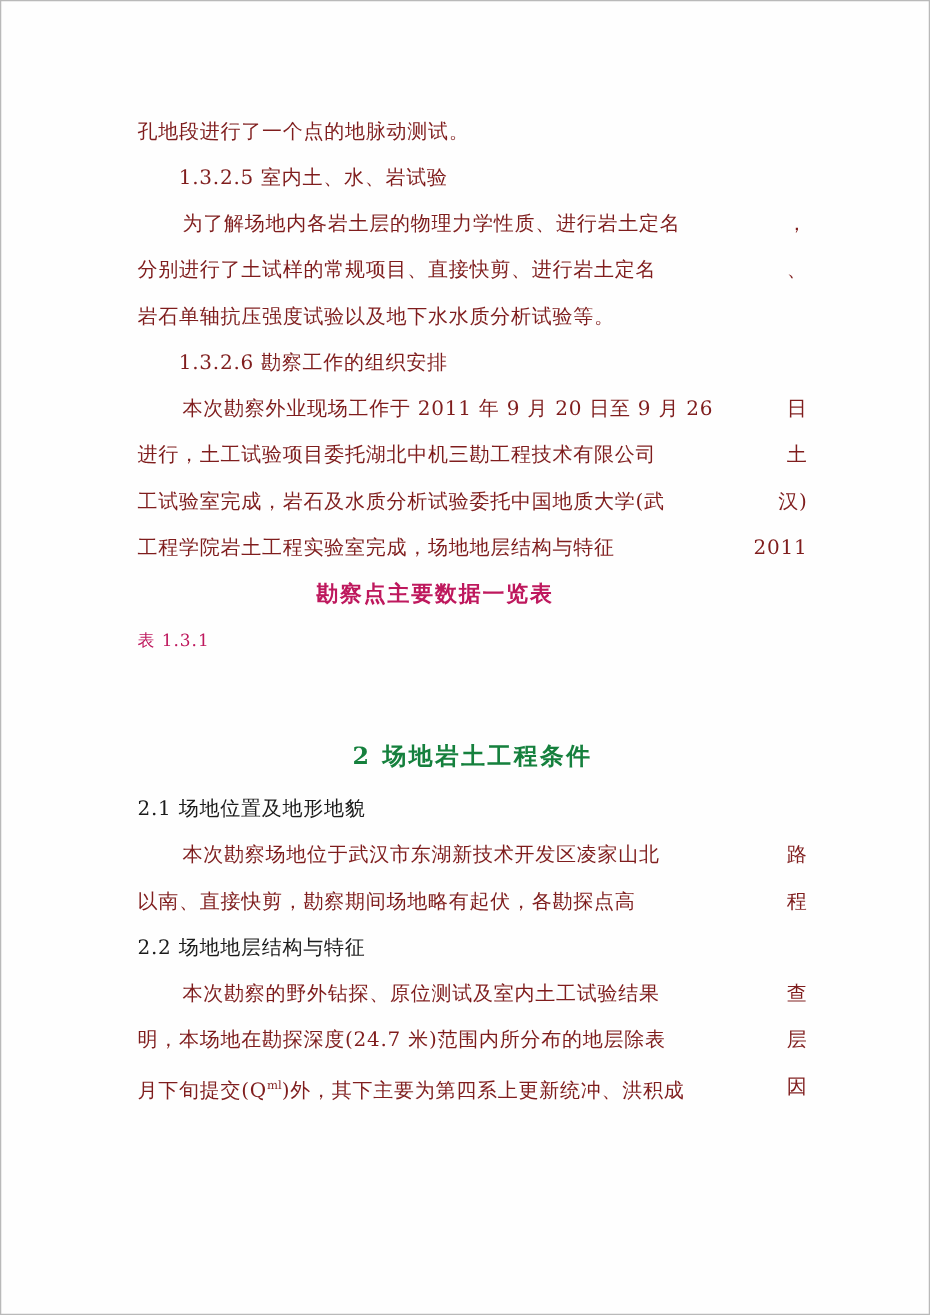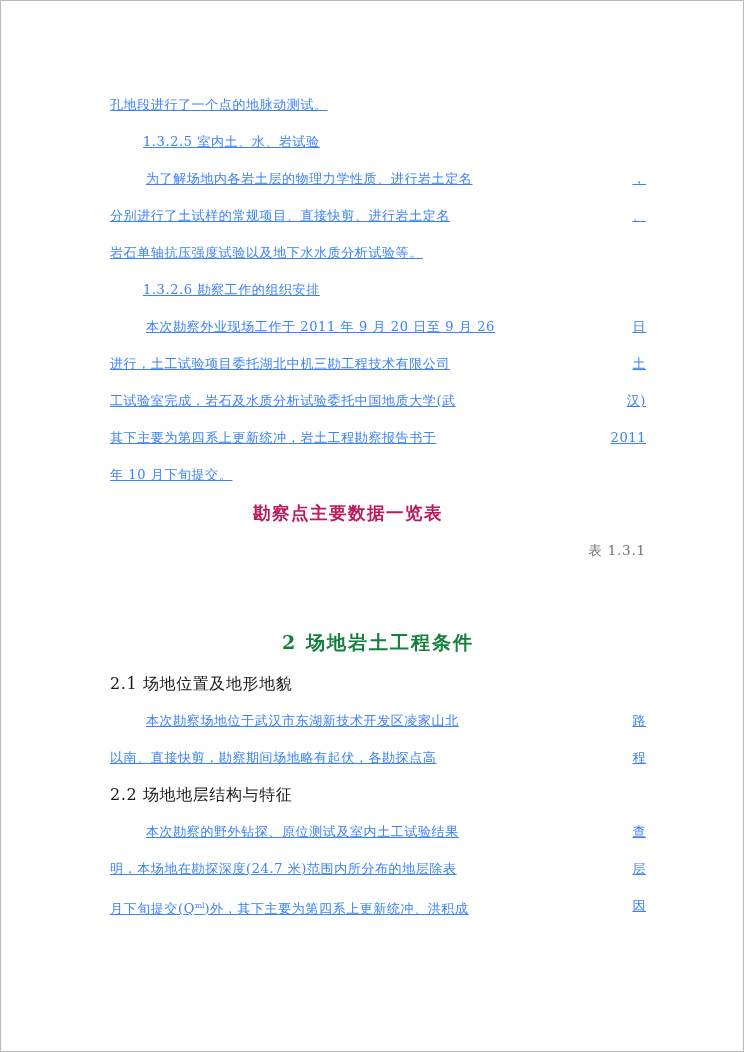--- a/index.html
+++ b/index.html
@@ -32,26 +32,25 @@
     position: absolute;
     left: 110px;
     top: 86px;
     width: 536px;
   }
   
   .line {
     display: block;
     height: 37px;
     line-height: 37px;
-    font-size: 13px;
-    color: #3b82f6;
+    font-size: 16px;
+    color: #7f1d1d;
     letter-spacing: 0.6px;
     white-space: nowrap;
     font-family: "DejaVu Serif", "Liberation Serif", serif;
-    text-decoration: underline;
   }
   .line.justify {
     display: flex;
     justify-content: space-between;
     white-space: normal;
   }
   .line.justify > span { display: inline-block; }
   .line.indent { padding-left: 33px; }
   .line.indent2 { padding-left: 36px; }
 
@@ -64,23 +63,22 @@
     font-size: 17.5px;
     font-weight: bold;
     color: #be185d;
     letter-spacing: 1.5px;
     padding-right: 60px;
   }
   .tbl-number {
     display: block;
     height: 34px;
     line-height: 34px;
-    text-align: right;
     font-size: 13.5px;
-    color: #737373;
+    color: #be185d;
     letter-spacing: 0.8px;
   }
   .table-gap {
     display: block;
     height: 52px;
   }
   .sec-heading {
     display: block;
     height: 46px;
     line-height: 46px;
@@ -137,24 +135,23 @@
     </div>
     <div class="line justify">
       <span>进行，土工试验项目委托湖北中机三勘工程技术有限公司</span>
       <span>土</span>
     </div>
     <div class="line justify">
       <span>工试验室完成，岩石及水质分析试验委托中国地质大学(武</span>
       <span>汉)</span>
     </div>
     <div class="line justify">
-      <span>其下主要为第四系上更新统冲，岩土工程勘察报告书于</span>
+      <span>工程学院岩土工程实验室完成，场地地层结构与特征</span>
       <span>2011</span>
     </div>
-    <div class="line">年 10 月下旬提交。</div>
 
     <div class="tbl-title">勘察点主要数据一览表</div>
     <div class="tbl-number">表 1.3.1</div>
     <div class="table-gap"></div>
 
     <div class="sec-heading">2 场地岩土工程条件</div>
     <div class="sub-heading">2.1 场地位置及地形地貌</div>
 
     <div class="line justify indent2">
       <span>本次勘察场地位于武汉市东湖新技术开发区凌家山北</span>

